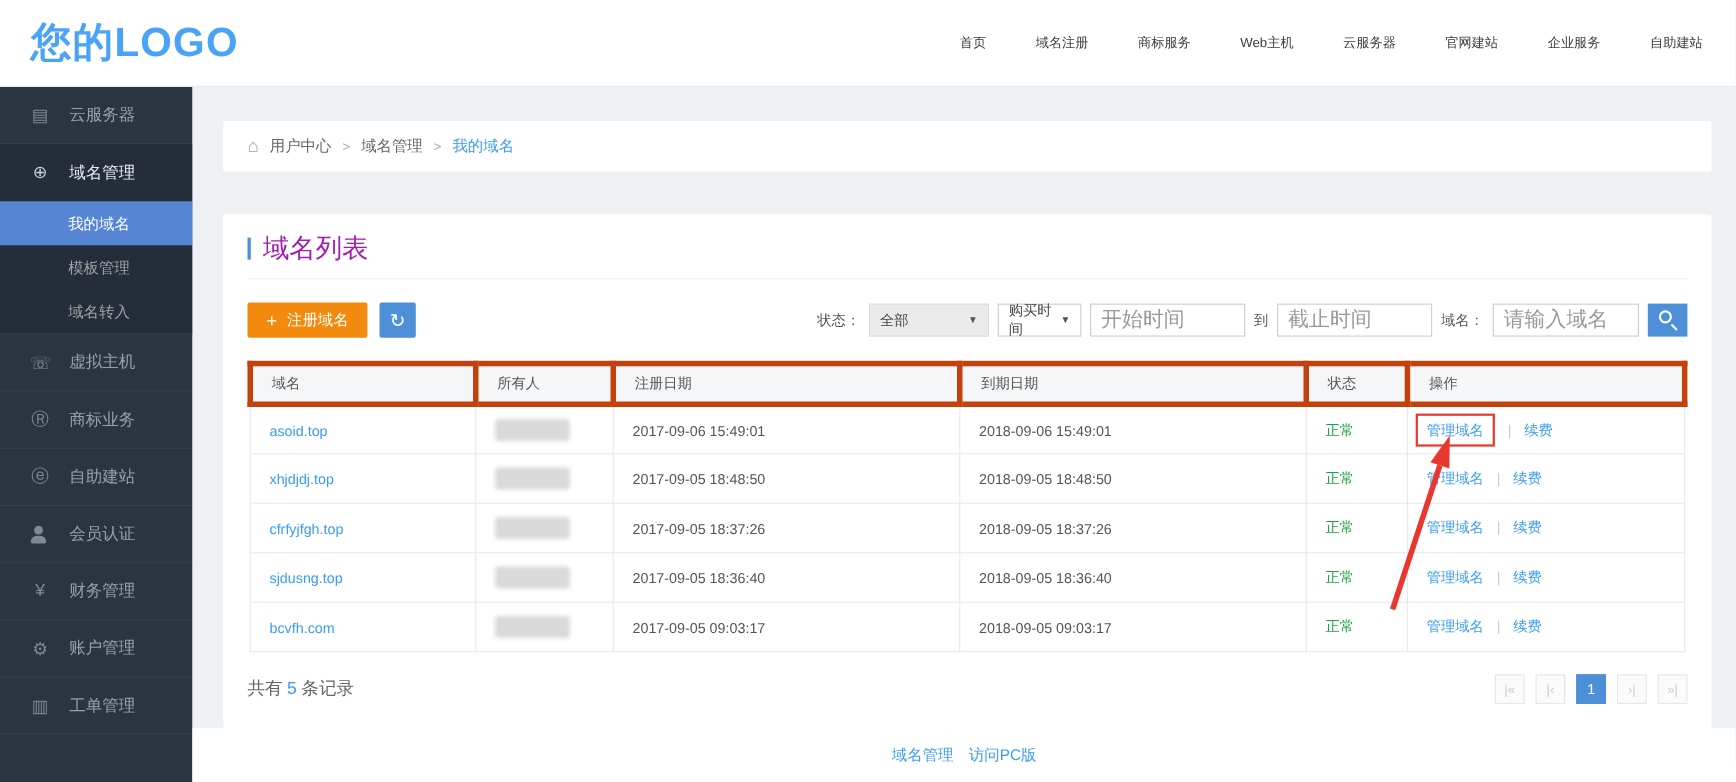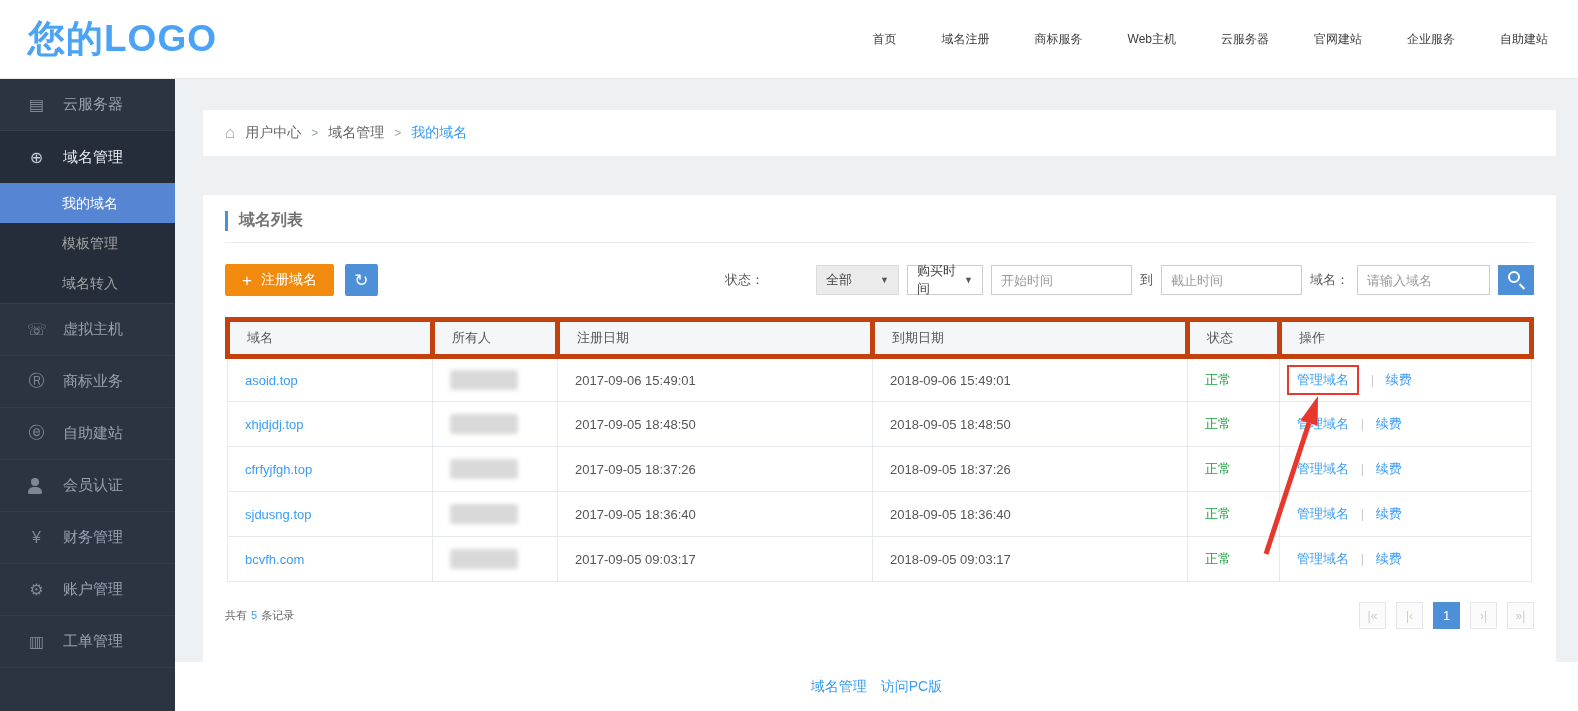--- a/index.html
+++ b/index.html
@@ -33,55 +33,55 @@
 
   .breadcrumb-card { margin-top:31px; height:46px; display:flex; align-items:center; padding:0 22px; font-size:14px; color:#666; gap:10px; }
   .breadcrumb-card .home-ic { color:#99a2ac; font-size:17px; }
   .breadcrumb-card a { color:#666; text-decoration:none; cursor:pointer; }
   .breadcrumb-card a.current { color:#3a9cf5; }
   .crumb-sep { color:#9aa; font-size:12px; }
 
   .main-card { margin-top:39px; height:467px; padding:0 22px; position:relative; }
   .title-row { padding-top:15px; padding-bottom:11px; border-bottom:1px solid #ededed; display:flex; align-items:center; gap:11px; }
   .title-bar { width:3px; height:20px; background:#4d90d8; }
-  .page-title { font-size:16px; font-weight:bold; color:#737373; }
+  .page-title { font-size:24px; font-weight:normal; color:#a21caf; }
 
   .toolbar { margin-top:21px; display:flex; align-items:center; justify-content:space-between; }
   .toolbar-left { display:flex; align-items:center; }
   .btn-orange { height:32px; background:#f28a0d; color:#fff; border:none; border-radius:2px; font-size:14px;
     padding:0 17px; display:inline-flex; align-items:center; gap:9px; cursor:pointer; }
   .btn-orange .plus { font-size:17px; line-height:1; }
   .btn-refresh { width:33px; height:32px; background:#4d90d8; color:#fff; border:none; border-radius:2px;
     font-size:17px; margin-left:11px; cursor:pointer; }
   .filters { display:flex; align-items:center; gap:8px; font-size:13px; color:#555; }
   .sel { height:30px; display:inline-flex; align-items:center; justify-content:space-between; padding:0 9px; cursor:pointer; color:#444; }
-  .sel.gray { width:83px; background:#ebebeb; border:1px solid #dcdcdc;margin-left:44px; }
+  .sel.gray { width:109px; background:#ebebeb; border:1px solid #dcdcdc; }
   .sel.white { width:76px; background:#fff; border:1px solid #ccc; }
   .caret { font-size:9px; color:#555; }
-  .txt { height:30px; border:1px solid #ccc; padding:12px 9px; font-size:13px; color:#333; outline:none; }
+  .txt { height:30px; border:1px solid #ccc; padding:12px 9px; font-size:19px; color:#333; outline:none; }
   .txt.date { width:141px; }
   .txt.domain { width:133px; }
   .txt::placeholder { color:#999; }
   .btn-search { width:36px; height:30px; background:#4d90d8; border:none; cursor:pointer; position:relative; }
   .mag { position:absolute; left:10px; top:6px; width:12px; height:12px; border:2px solid #fff; border-radius:50%; }
   .mag::after { content:""; position:absolute; width:2px; height:7px; background:#fff; left:11px; top:10px; transform:rotate(-45deg); }
 
   .dtable { margin-top:21px; width:1309px; border-collapse:collapse; table-layout:fixed; font-size:13px; color:#555;
     border:1px solid #e6e9ed; }
   .dtable th { background:#f4f6f8; font-weight:normal; text-align:left; height:37px; padding:0 17px;
     border:5px solid #c2410c; color:#555; }
   .dtable td { height:45px; padding:0 17px; border:1px solid #e6e9ed; background:#fff; }
   a.link { color:#3a9cf5; text-decoration:none; cursor:pointer; }
   .green { color:#1ca240; }
   .act-sep { color:#ccc; margin:0 8px; }
   .red-box { display:inline-block; border:2px solid #e8372c; padding:4px 8px; margin:-6px 0 -6px -10px; }
   .blur-blob { width:68px; height:20px; background:#d9d9d9; border-radius:3px; filter:blur(2px); }
 
   .table-footer { margin-top:20px; display:flex; justify-content:space-between; align-items:center; }
-  .summary { font-size:11px; color:#666; }
+  .summary { font-size:16px; color:#666; }
   .summary .count { color:#3a9cf5; margin:0 4px; }
   .pagination { display:flex; gap:10px; }
   .page-btn { width:27px; height:27px; border:1px solid #e3e6ea; background:#fbfbfb; color:#ccc; font-size:12px;
     display:flex; align-items:center; justify-content:center; cursor:pointer; }
   .page-btn.active { background:#4d90d8; border-color:#4d90d8; color:#fff; font-size:13px; }
 
   .page-footer { position:absolute; left:0; bottom:0; width:1403px; height:49px; background:#fff;
     display:flex; align-items:center; justify-content:center; gap:14px; font-size:14px; }
   .page-footer a { color:#3a9cf5; text-decoration:none; cursor:pointer; }
 

